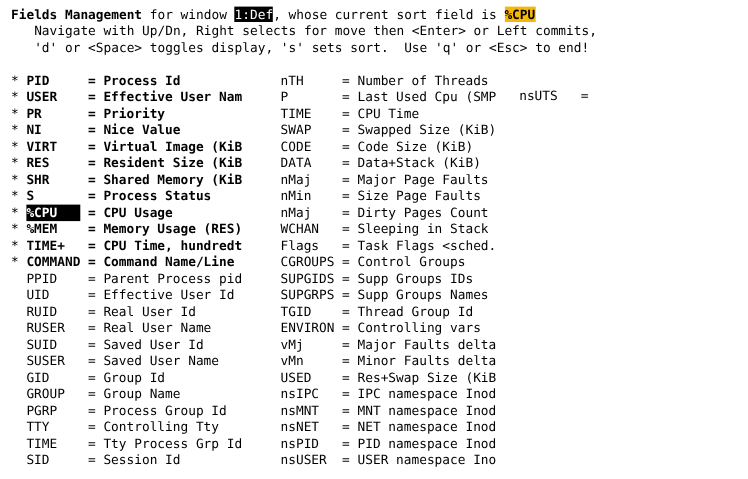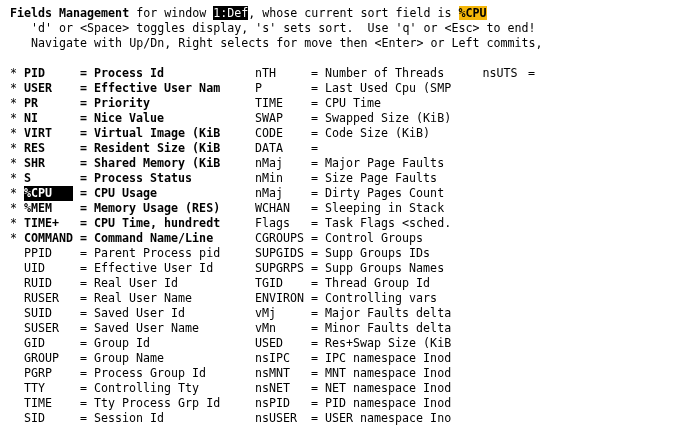--- a/index.html
+++ b/index.html
@@ -56,22 +56,22 @@
   .eq { position: absolute; left: 70px; }
   .desc { position: absolute; left: 84px; }
   .cell .key-wrap { position: absolute; left: 14px; width: 56px; height: 15px; }
   .cell .key-wrap.hl { background:#000; color:#fff; width: 49px; }
 </style>
 </head>
 <body>
 
 <div class="term">
   <div class="line"><span class="b">Fields Management</span><span> for window </span><span class="inv">1:Def</span><span>, whose current sort field is </span><span class="sortbadge">%CPU</span></div>
+  <div class="line">   Navigate with Up/Dn, Right selects for move then &lt;Enter&gt; or Left commits,</div>
   <div class="line">   'd' or &lt;Space&gt; toggles display, 's' sets sort.  Use 'q' or &lt;Esc&gt; to end!</div>
-  <div class="line">   Navigate with Up/Dn, Right selects for move then &lt;Enter&gt; or Left commits,</div>
   <div class="blank"></div>
 
   <div class="grid" id="grid">
       <div class="cell col0 b" style="top: 0px; width: 210px;"><span class="mark" style="font-weight: normal;">*</span><span class="key-wrap">PID</span><span class="eq">=</span><span class="desc">Process Id</span></div>
       <div class="cell col0 b" style="top: 15px; width: 210px;"><span class="mark" style="font-weight: normal;">*</span><span class="key-wrap">USER</span><span class="eq">=</span><span class="desc">Effective User Nam</span></div>
       <div class="cell col0 b" style="top: 30px; width: 210px;"><span class="mark" style="font-weight: normal;">*</span><span class="key-wrap">PR</span><span class="eq">=</span><span class="desc">Priority</span></div>
       <div class="cell col0 b" style="top: 45px; width: 210px;"><span class="mark" style="font-weight: normal;">*</span><span class="key-wrap">NI</span><span class="eq">=</span><span class="desc">Nice Value</span></div>
       <div class="cell col0 b" style="top: 60px; width: 210px;"><span class="mark" style="font-weight: normal;">*</span><span class="key-wrap">VIRT</span><span class="eq">=</span><span class="desc">Virtual Image (KiB</span></div>
       <div class="cell col0 b" style="top: 75px; width: 210px;"><span class="mark" style="font-weight: normal;">*</span><span class="key-wrap">RES</span><span class="eq">=</span><span class="desc">Resident Size (KiB</span></div>
       <div class="cell col0 b" style="top: 90px; width: 210px;"><span class="mark" style="font-weight: normal;">*</span><span class="key-wrap">SHR</span><span class="eq">=</span><span class="desc">Shared Memory (KiB</span></div>
@@ -90,34 +90,34 @@
       <div class="cell col0" style="top: 285px; width: 210px;"><span class="mark" style="font-weight: normal;"></span><span class="key-wrap">GROUP</span><span class="eq">=</span><span class="desc">Group Name</span></div>
       <div class="cell col0" style="top: 300px; width: 210px;"><span class="mark" style="font-weight: normal;"></span><span class="key-wrap">PGRP</span><span class="eq">=</span><span class="desc">Process Group Id</span></div>
       <div class="cell col0" style="top: 315px; width: 210px;"><span class="mark" style="font-weight: normal;"></span><span class="key-wrap">TTY</span><span class="eq">=</span><span class="desc">Controlling Tty</span></div>
       <div class="cell col0" style="top: 330px; width: 210px;"><span class="mark" style="font-weight: normal;"></span><span class="key-wrap">TIME</span><span class="eq">=</span><span class="desc">Tty Process Grp Id</span></div>
       <div class="cell col0" style="top: 345px; width: 210px;"><span class="mark" style="font-weight: normal;"></span><span class="key-wrap">SID</span><span class="eq">=</span><span class="desc">Session Id</span></div>
       <div class="cell col1" style="top: 0px; width: 210px;"><span class="mark" style="font-weight: normal;"></span><span class="key-wrap">nTH</span><span class="eq">=</span><span class="desc">Number of Threads</span></div>
       <div class="cell col1" style="top: 15px; width: 210px;"><span class="mark" style="font-weight: normal;"></span><span class="key-wrap">P</span><span class="eq">=</span><span class="desc">Last Used Cpu (SMP</span></div>
       <div class="cell col1" style="top: 30px; width: 210px;"><span class="mark" style="font-weight: normal;"></span><span class="key-wrap">TIME</span><span class="eq">=</span><span class="desc">CPU Time</span></div>
       <div class="cell col1" style="top: 45px; width: 210px;"><span class="mark" style="font-weight: normal;"></span><span class="key-wrap">SWAP</span><span class="eq">=</span><span class="desc">Swapped Size (KiB)</span></div>
       <div class="cell col1" style="top: 60px; width: 210px;"><span class="mark" style="font-weight: normal;"></span><span class="key-wrap">CODE</span><span class="eq">=</span><span class="desc">Code Size (KiB)</span></div>
-      <div class="cell col1" style="top: 75px; width: 210px;"><span class="mark" style="font-weight: normal;"></span><span class="key-wrap">DATA</span><span class="eq">=</span></div>
+      <div class="cell col1" style="top: 75px; width: 210px;"><span class="mark" style="font-weight: normal;"></span><span class="key-wrap">DATA</span><span class="eq">=</span><span class="desc">Data+Stack (KiB)</span></div>
       <div class="cell col1" style="top: 90px; width: 210px;"><span class="mark" style="font-weight: normal;"></span><span class="key-wrap">nMaj</span><span class="eq">=</span><span class="desc">Major Page Faults</span></div>
       <div class="cell col1" style="top: 105px; width: 210px;"><span class="mark" style="font-weight: normal;"></span><span class="key-wrap">nMin</span><span class="eq">=</span><span class="desc">Size Page Faults</span></div>
       <div class="cell col1" style="top: 120px; width: 210px;"><span class="mark" style="font-weight: normal;"></span><span class="key-wrap">nMaj</span><span class="eq">=</span><span class="desc">Dirty Pages Count</span></div>
       <div class="cell col1" style="top: 135px; width: 210px;"><span class="mark" style="font-weight: normal;"></span><span class="key-wrap">WCHAN</span><span class="eq">=</span><span class="desc">Sleeping in Stack</span></div>
       <div class="cell col1" style="top: 150px; width: 210px;"><span class="mark" style="font-weight: normal;"></span><span class="key-wrap">Flags</span><span class="eq">=</span><span class="desc">Task Flags &lt;sched.</span></div>
       <div class="cell col1" style="top: 165px; width: 210px;"><span class="mark" style="font-weight: normal;"></span><span class="key-wrap">CGROUPS</span><span class="eq">=</span><span class="desc">Control Groups</span></div>
       <div class="cell col1" style="top: 180px; width: 210px;"><span class="mark" style="font-weight: normal;"></span><span class="key-wrap">SUPGIDS</span><span class="eq">=</span><span class="desc">Supp Groups IDs</span></div>
       <div class="cell col1" style="top: 195px; width: 210px;"><span class="mark" style="font-weight: normal;"></span><span class="key-wrap">SUPGRPS</span><span class="eq">=</span><span class="desc">Supp Groups Names</span></div>
       <div class="cell col1" style="top: 210px; width: 210px;"><span class="mark" style="font-weight: normal;"></span><span class="key-wrap">TGID</span><span class="eq">=</span><span class="desc">Thread Group Id</span></div>
       <div class="cell col1" style="top: 225px; width: 210px;"><span class="mark" style="font-weight: normal;"></span><span class="key-wrap">ENVIRON</span><span class="eq">=</span><span class="desc">Controlling vars</span></div>
       <div class="cell col1" style="top: 240px; width: 210px;"><span class="mark" style="font-weight: normal;"></span><span class="key-wrap">vMj</span><span class="eq">=</span><span class="desc">Major Faults delta</span></div>
       <div class="cell col1" style="top: 255px; width: 210px;"><span class="mark" style="font-weight: normal;"></span><span class="key-wrap">vMn</span><span class="eq">=</span><span class="desc">Minor Faults delta</span></div>
       <div class="cell col1" style="top: 270px; width: 210px;"><span class="mark" style="font-weight: normal;"></span><span class="key-wrap">USED</span><span class="eq">=</span><span class="desc">Res+Swap Size (KiB</span></div>
       <div class="cell col1" style="top: 285px; width: 210px;"><span class="mark" style="font-weight: normal;"></span><span class="key-wrap">nsIPC</span><span class="eq">=</span><span class="desc">IPC namespace Inod</span></div>
       <div class="cell col1" style="top: 300px; width: 210px;"><span class="mark" style="font-weight: normal;"></span><span class="key-wrap">nsMNT</span><span class="eq">=</span><span class="desc">MNT namespace Inod</span></div>
       <div class="cell col1" style="top: 315px; width: 210px;"><span class="mark" style="font-weight: normal;"></span><span class="key-wrap">nsNET</span><span class="eq">=</span><span class="desc">NET namespace Inod</span></div>
       <div class="cell col1" style="top: 330px; width: 210px;"><span class="mark" style="font-weight: normal;"></span><span class="key-wrap">nsPID</span><span class="eq">=</span><span class="desc">PID namespace Inod</span></div>
       <div class="cell col1" style="top: 345px; width: 210px;"><span class="mark" style="font-weight: normal;"></span><span class="key-wrap">nsUSER</span><span class="eq">=</span><span class="desc">USER namespace Ino</span></div>
-      <div class="cell col2" style="top: 0px; width: 210px; text-align: center;"><span class="mark" style="font-weight: normal;"></span><span class="key-wrap">nsUTS</span><span class="eq">=</span></div>
+      <div class="cell col2" style="top: 14px; width: 210px;"><span class="mark" style="font-weight: normal;"></span><span class="key-wrap">nsUTS</span><span class="eq">=</span></div>
     </div>
 </div>
 
 </body></html>

